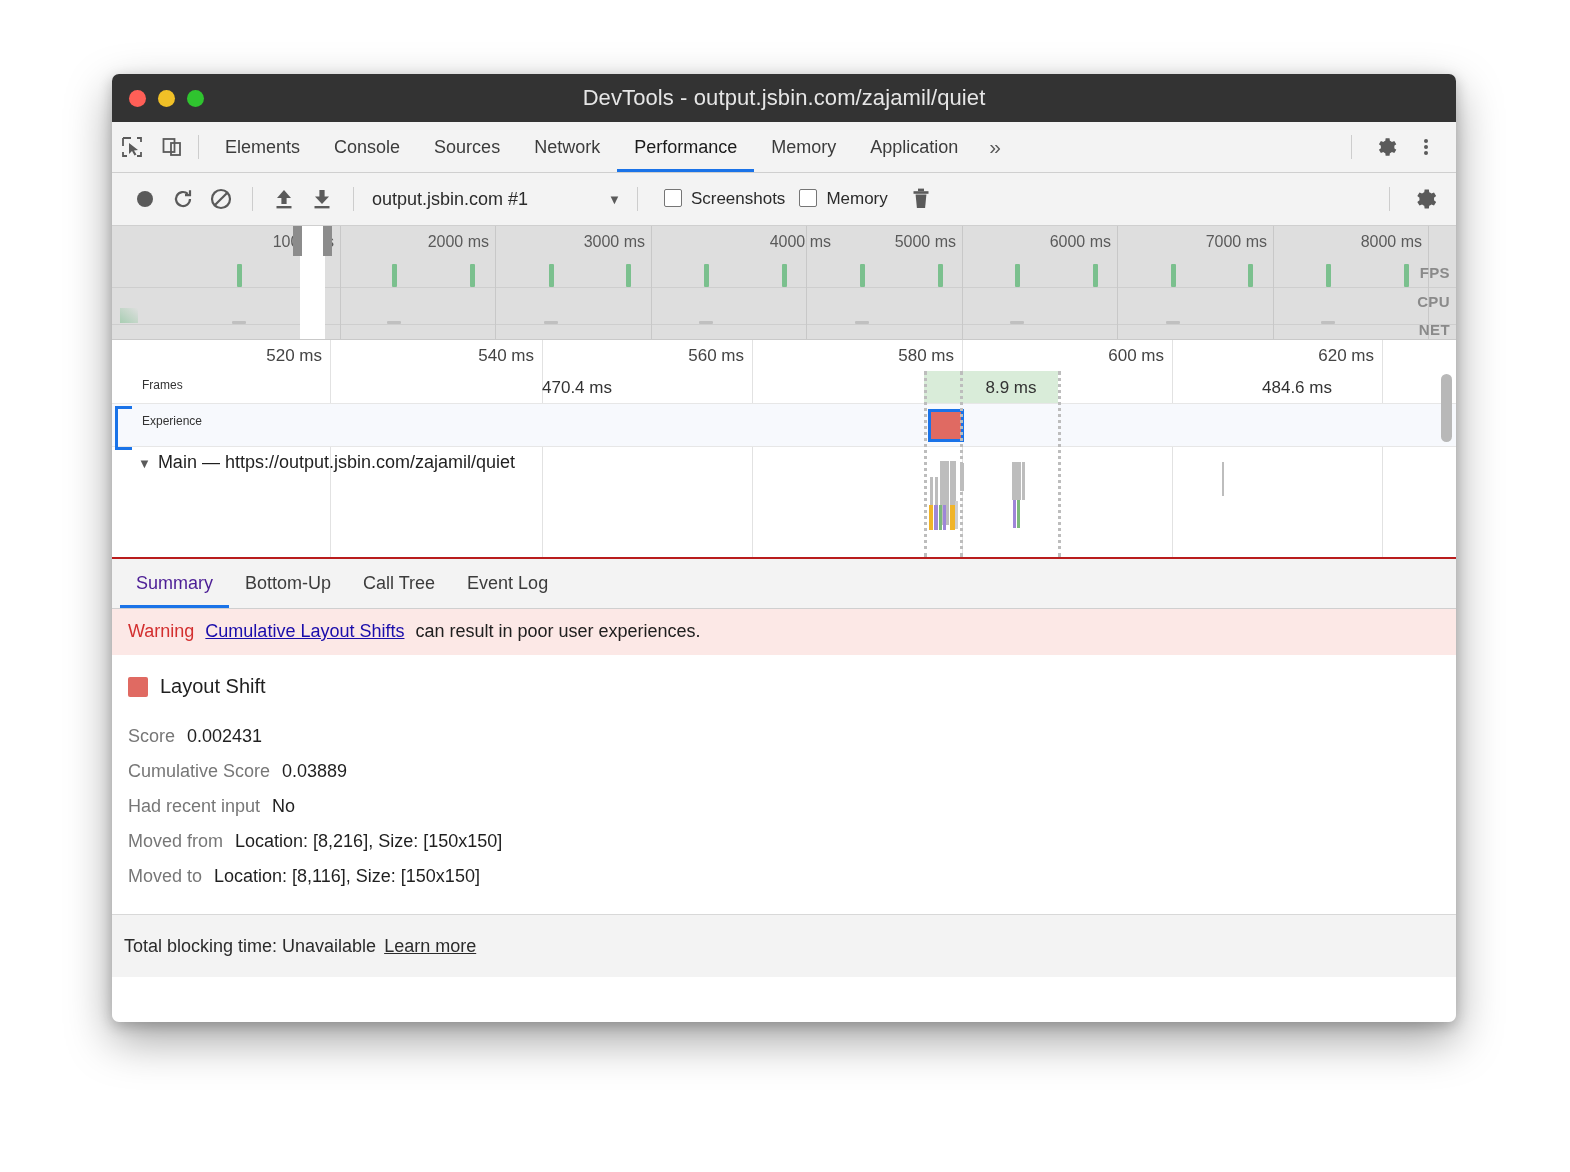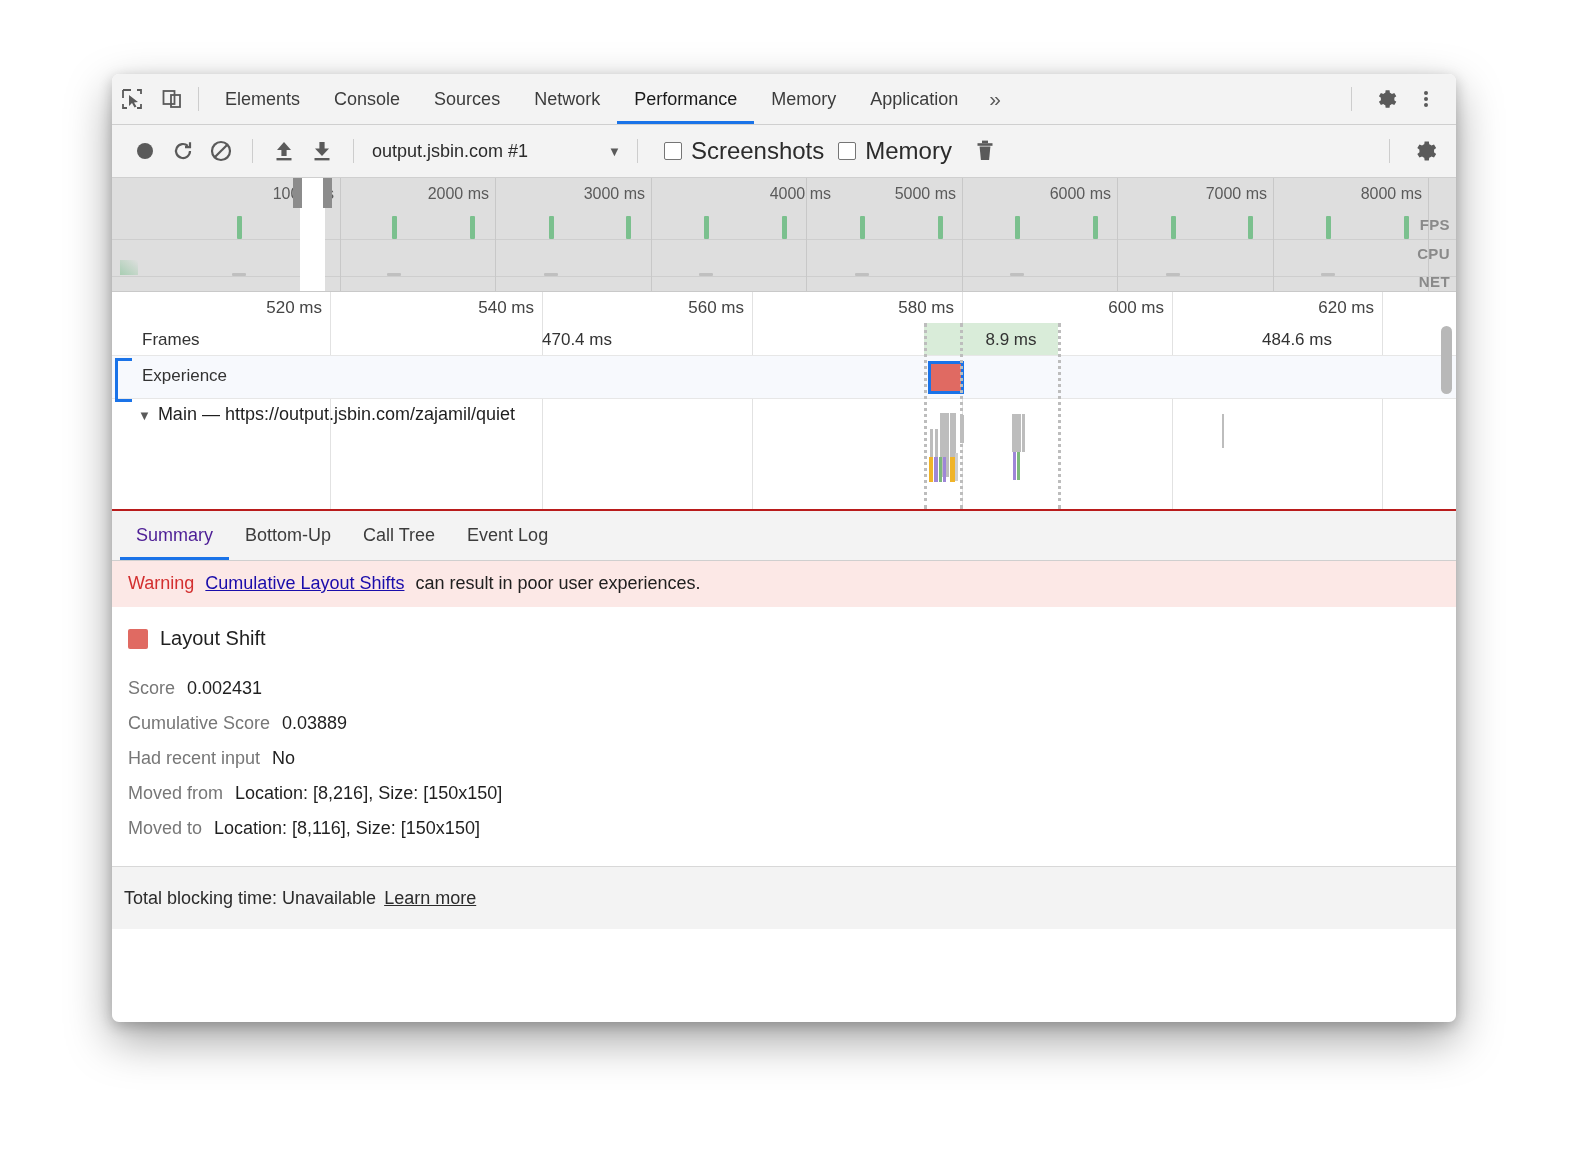--- a/index.html
+++ b/index.html
@@ -130,24 +130,23 @@
     color: #2b2b2b;
     min-width: 236px;
   }
   #profile-caret {
     color: #5a5a5a;
     font-size: 13px;
     margin-right: 4px;
   }
   .checkbox-item {
     display: flex;
-    align-items: center;
     gap: 9px;
     margin-left: 14px;
-    font-size: 24px;
+    font-size: 17px;
     color: #2b2b2b;
   }
   .cbox {
     width: 16px; height: 16px;
     border: 1.6px solid #757575;
     border-radius: 2px;
     background: #fff;
   }
   #toolbar-right {
     margin-left: auto;
@@ -252,21 +251,21 @@
   }
   #frames-row {
     position: absolute;
     left: 0; right: 0;
     top: 31px;
     height: 32px;
   }
   .row-title {
     position: absolute;
     left: 30px;
-    font-size: 17px;
+    font-size: 12px;
     color: #333333;
     white-space: nowrap;
   }
   .frame-label {
     position: absolute;
     font-size: 17px;
     color: #333333;
     white-space: nowrap;
     transform: translateX(-50%);
   }
@@ -431,20 +430,28 @@
     color: #2b2b2b;
     gap: 8px;
   }
   #learn-more { text-decoration: underline; color: #2b2b2b; }
 </style>
 </head>
 <body>
 
 <div id="window">
 
+  <div id="titlebar">
+    <div id="traffic">
+      <div class="light red"></div>
+      <div class="light yellow"></div>
+      <div class="light green"></div>
+    </div>
+    <div id="window-title">DevTools - output.jsbin.com/zajamil/quiet</div>
+  </div>
 
   <div id="tabstrip">
     <div class="tool-icon-btn">
       <svg width="22" height="22" viewBox="0 0 22 22">
         <path d="M2 2 h8 M2 2 v8" stroke="#5a5a5a" stroke-width="1.8" fill="none"></path>
         <path d="M2 16 v4 h4 M16 2 h4 v4 M20 16 v4 h-4" stroke="#5a5a5a" stroke-width="1.8" fill="none"></path>
         <path d="M8 7 L8 18 L11 15 L13.5 19.5 L15.5 18.5 L13 14.5 L17 14 Z" fill="#5a5a5a"></path>
       </svg>
     </div>
     <div class="tool-icon-btn">

